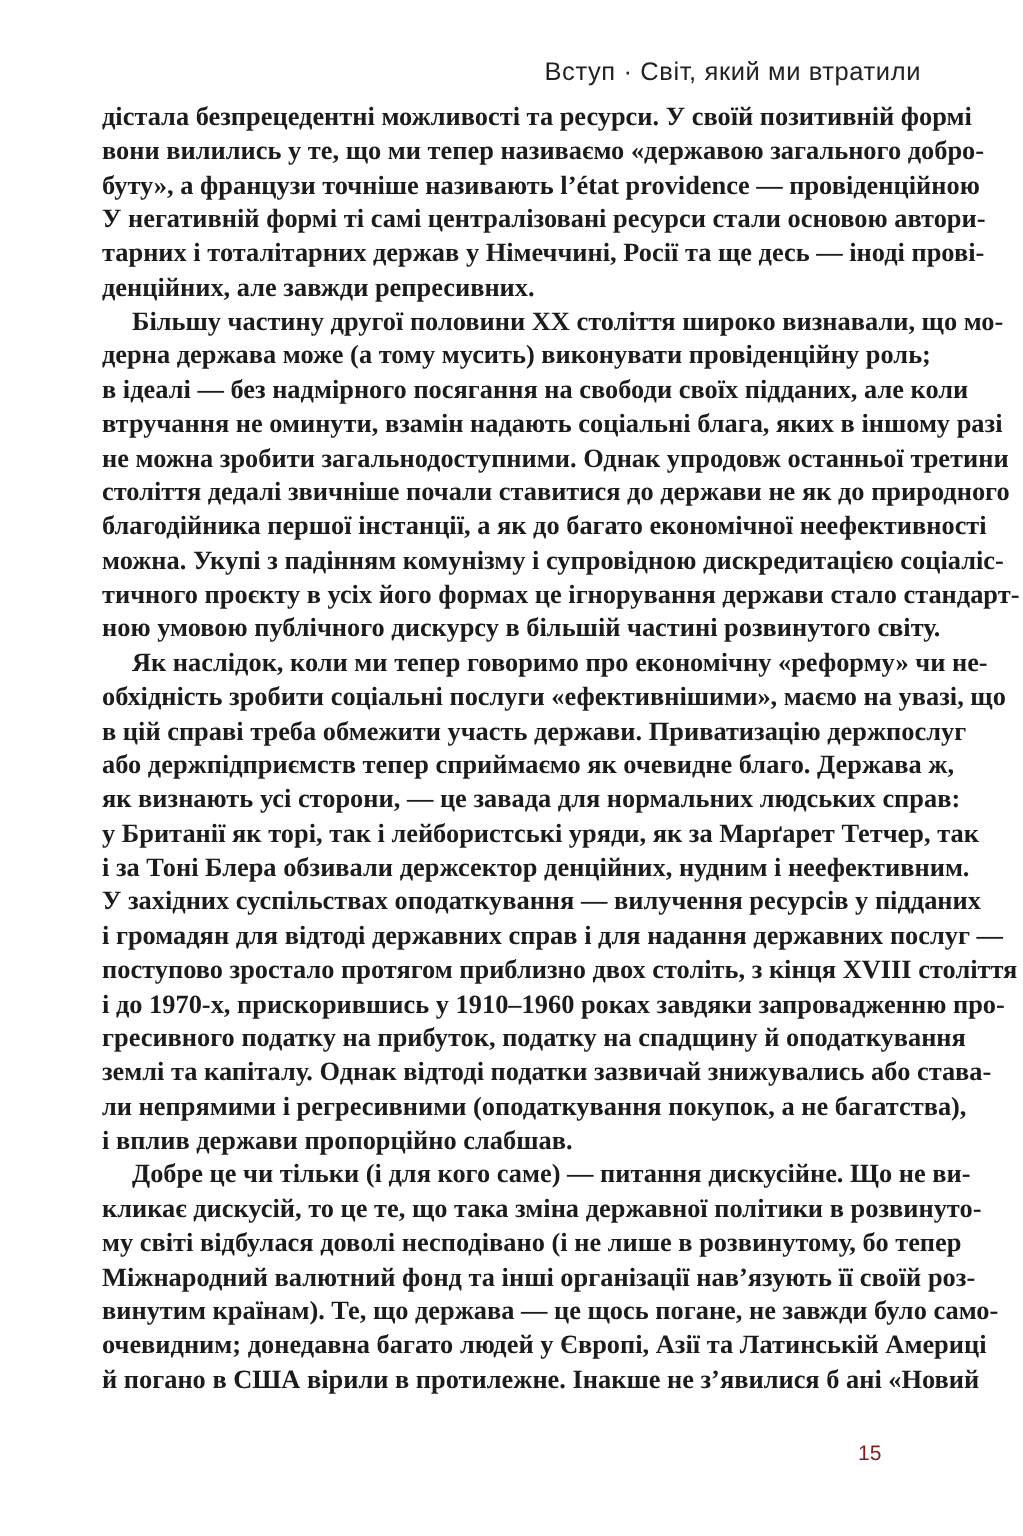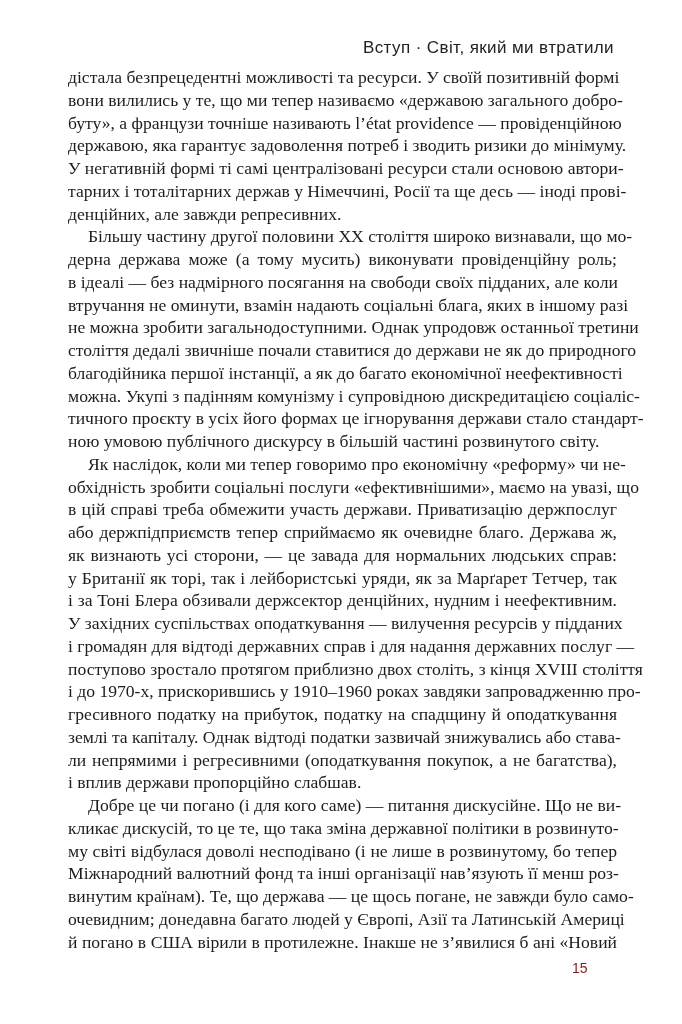--- a/index.html
+++ b/index.html
@@ -33,20 +33,21 @@
     font-size: 17.6px;
     line-height: 22.75px;
     color: #1c1c1c;
   }
   .line {
     display: block;
     white-space: nowrap;
     text-align: justify;
     text-align-last: justify;
     height: 22.75px;
+    font-weight: bold;
   }
   .line.last {
     text-align-last: left;
   }
   .line.indent {
     padding-left: 20px;
   }
   .page-number {
     position: absolute;
     top: 960px;
@@ -60,21 +61,20 @@
 <body>
 
 <div class="running-head">Вступ · Світ, який ми втратили</div>
 
 <div class="text-block">
 
   <p style="margin:0">
     <span class="line">дістала безпрецедентні можливості та ресурси. У своїй позитивній формі</span>
     <span class="line">вони вилились у те, що ми тепер називаємо «державою загального добро-</span>
     <span class="line">буту», а французи точніше називають l’état providence — провіденційною</span>
-    <span class="line">державою, яка гарантує задоволення потреб і зводить ризики до мінімуму.</span>
     <span class="line">У негативній формі ті самі централізовані ресурси стали основою автори-</span>
     <span class="line">тарних і тоталітарних держав у Німеччині, Росії та ще десь — іноді прові-</span>
     <span class="line last">денційних, але завжди репресивних.</span>
   </p>
 
   <p style="margin:0">
     <span class="line indent">Більшу частину другої половини XX століття широко визнавали, що мо-</span>
     <span class="line">дерна держава може (а тому мусить) виконувати провіденційну роль;</span>
     <span class="line">в ідеалі — без надмірного посягання на свободи своїх підданих, але коли</span>
     <span class="line">втручання не оминути, взамін надають соціальні блага, яких в іншому разі</span>
@@ -98,23 +98,23 @@
     <span class="line">і громадян для відтоді державних справ і для надання державних послуг —</span>
     <span class="line">поступово зростало протягом приблизно двох століть, з кінця XVIII століття</span>
     <span class="line">і до 1970-х, прискорившись у 1910–1960 роках завдяки запровадженню про-</span>
     <span class="line">гресивного податку на прибуток, податку на спадщину й оподаткування</span>
     <span class="line">землі та капіталу. Однак відтоді податки зазвичай знижувались або става-</span>
     <span class="line">ли непрямими і регресивними (оподаткування покупок, а не багатства),</span>
     <span class="line last">і вплив держави пропорційно слабшав.</span>
   </p>
 
   <p style="margin:0">
-    <span class="line indent">Добре це чи погано (і для кого саме) — питання дискусійне. Що не ви-</span>
+    <span class="line indent">Добре це чи тільки (і для кого саме) — питання дискусійне. Що не ви-</span>
     <span class="line">кликає дискусій, то це те, що така зміна державної політики в розвинуто-</span>
     <span class="line">му світі відбулася доволі несподівано (і не лише в розвинутому, бо тепер</span>
-    <span class="line">Міжнародний валютний фонд та інші організації нав’язують її менш роз-</span>
+    <span class="line">Міжнародний валютний фонд та інші організації нав’язують її своїй роз-</span>
     <span class="line">винутим країнам). Те, що держава — це щось погане, не завжди було само-</span>
     <span class="line">очевидним; донедавна багато людей у Європі, Азії та Латинській Америці</span>
     <span class="line">й погано в США вірили в протилежне. Інакше не з’явилися б ані «Новий</span>
   </p>
 </div>
 
 <div class="page-number">15</div>
 
 </body></html>

